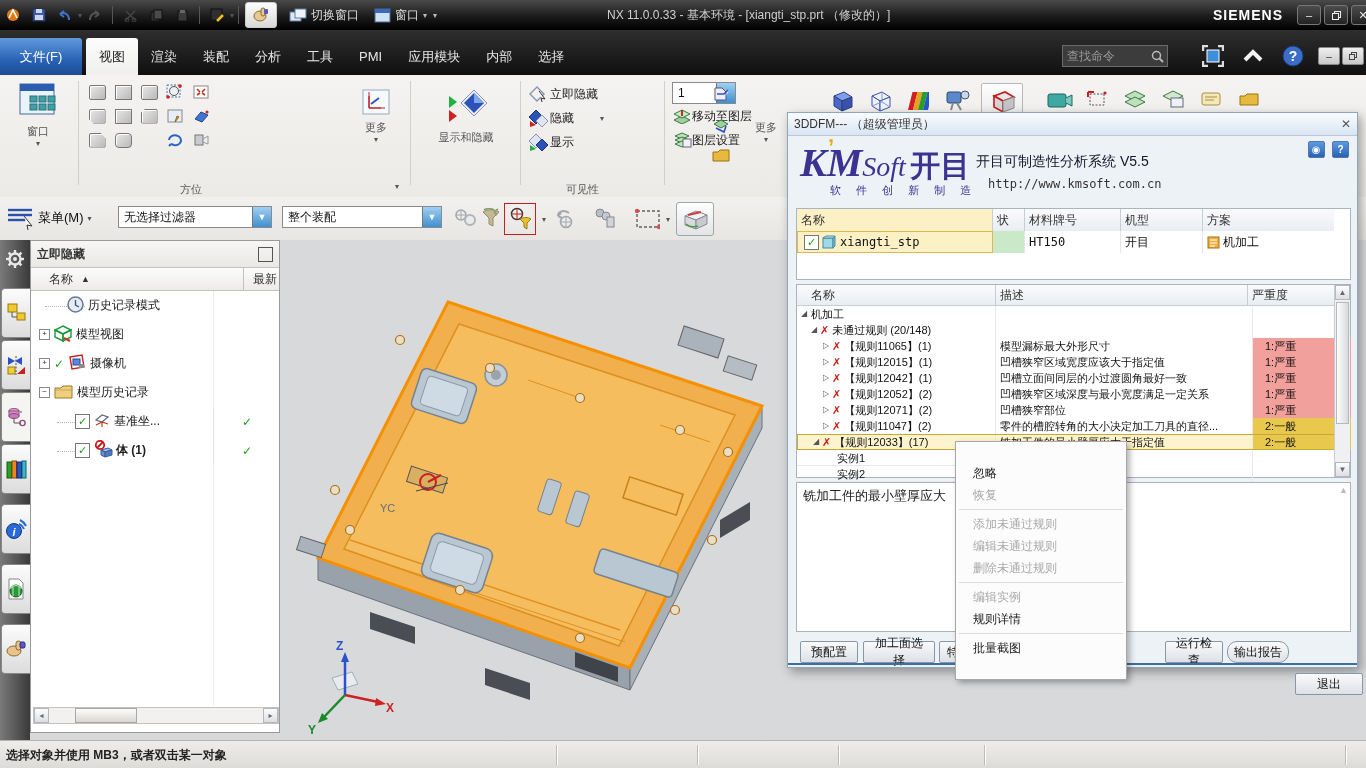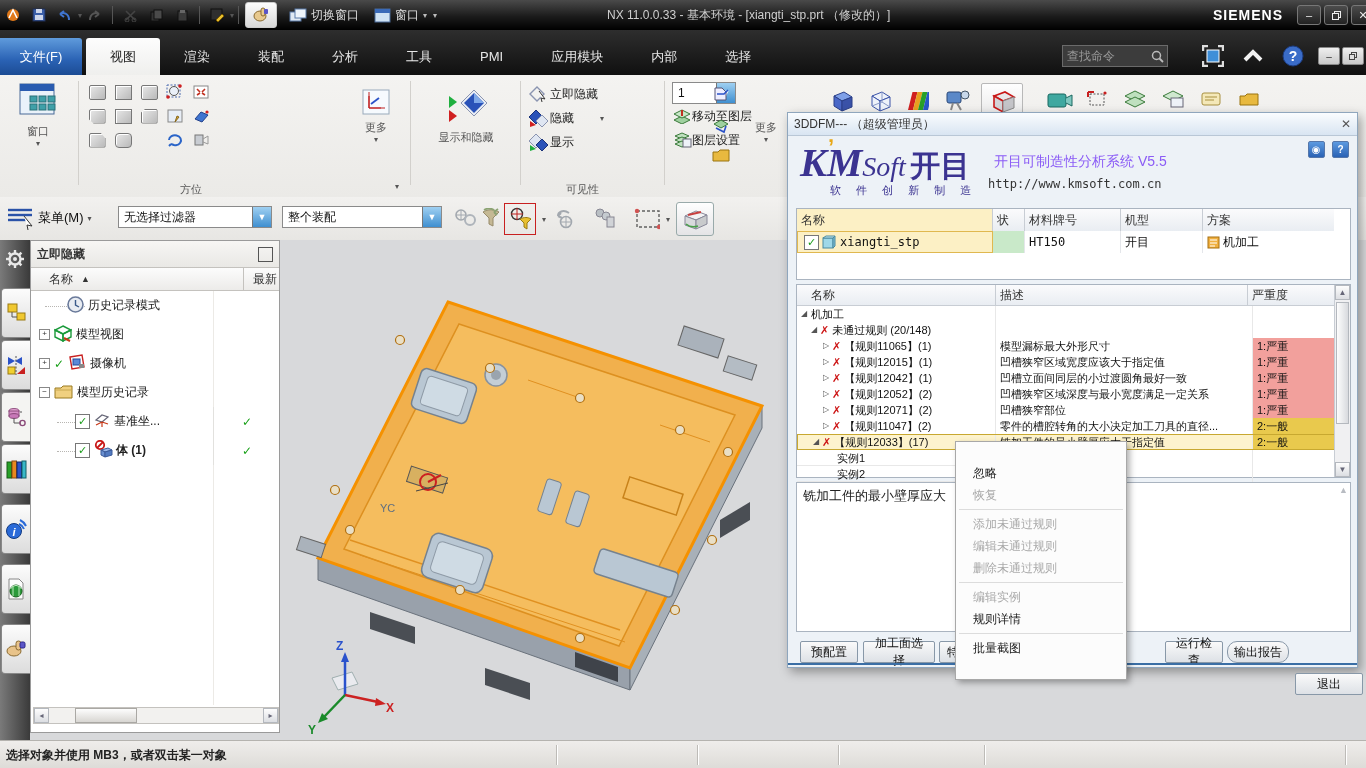--- a/index.html
+++ b/index.html
@@ -19,21 +19,21 @@
   .wbtn{width:22px;height:18px;border:1px solid #777;border-radius:3px;
     background:linear-gradient(#4c4c4c,#222);color:#eee;font-size:11px;
     display:inline-flex;align-items:center;justify-content:center;margin-left:3px;}
 
   
   .tabstrip{left:0;top:30px;width:1366px;height:45px;
     background:linear-gradient(#2e2e2e,#101010);}
   .filetab{left:0;top:38px;width:82px;height:37px;
     background:linear-gradient(#5f9bdc,#2a62b4 60%,#1c4c94);color:#fff;
     font-size:13px;display:flex;align-items:center;justify-content:center;border-top-right-radius:3px;}
-  .rtab{height:37px;padding:0 24px;color:#e6e6e6;font-size:13px;display:flex;align-items:center;}
+  .rtab{height:37px;padding:0 13px;color:#e6e6e6;font-size:13px;display:flex;align-items:center;}
   .rtab.active{background:linear-gradient(#fdfdfd,#efefed);color:#222;
     border-radius:3px 3px 0 0;}
   .findbox{width:96px;height:20px;background:#3c3c3c;border:1px solid #6a6a6a;
     color:#aaa;font-size:12px;padding:0 4px;}
   .findbox::placeholder{color:#999;}
   .gbtn{width:26px;height:24px;display:inline-flex;align-items:center;justify-content:center;}
   .wbtn2{width:20px;height:16px;border:1px solid #888;border-radius:2px;
     background:linear-gradient(#efefef,#c9c9c9);color:#333;font-size:10px;
     display:inline-flex;align-items:center;justify-content:center;margin-left:2px;}
 
@@ -107,21 +107,21 @@
     padding:0 4px;box-sizing:border-box;color:#333;}
   .pt-row>div{border-right:1px solid #e4e6ea;padding:0 4px;box-sizing:border-box;color:#111;}
   .cream{background:#fcf0c5 !important;}
   .rtable{left:8px;width:555px;background:#fff;border:1px solid #aab4c0;box-sizing:border-box;font-size:11px;}
   .rt-head{display:flex;height:20px;line-height:20px;
     background:linear-gradient(#fbfbfc,#e9edf2);border-bottom:1px solid #c8cdd4;color:#333;font-size:12px;}
   .rt-row{display:flex;height:16px;line-height:16px;color:#111;}
   .rt-name{width:198px;flex:none;display:flex;align-items:center;overflow:hidden;white-space:nowrap;}
   .rt-desc{width:252px;flex:none;border-left:1px solid #e8e8e8;padding-left:4px;
     overflow:hidden;white-space:nowrap;}
-  .rt-sev{width:86px;flex:none;border-left:1px solid #e8e8e8;padding-left:4px;}
+  .rt-sev{width:86px;flex:none;border-left:1px solid #e8e8e8;padding-left:12px;}
   .sev-red{background:#f2a09c;}
   .sev-yel{background:#e9c94d;}
   .selrow{background:#fdf3cd;}
   .xico{color:#cc1212;font-weight:bold;margin:0 3px 0 1px;font-size:11px;}
   .expg{width:10px;flex:none;font-size:8px;color:#555;text-align:center;}
   .vsb{width:15px;background:#f0f0f2;border-left:1px solid #c8cdd4;position:absolute;}
   .sbbtn{width:15px;height:15px;background:linear-gradient(#fdfdfd,#dcdee2);
     border:1px solid #b4b8be;box-sizing:border-box;font-size:8px;color:#667;
     display:flex;align-items:center;justify-content:center;}
   .dbtn{height:22px;background:linear-gradient(#fafafa,#dde1e6);border:1px solid #8898a8;
@@ -909,21 +909,21 @@
   <div style="position:absolute;right:8px;top:26px;">
     <span class="dsmall">◉</span>
     <span class="dsmall">?</span>
   </div>
 
   <div style="position:absolute;left:12px;top:26px;height:62px;">
     <span style="font-family:'Liberation Serif','DejaVu Serif',serif;font-style:italic;font-weight:bold;font-size:40px;color:#3b3391;">KM</span><span style="position:absolute;left:28px;top:-4px;color:#e8a818;font-size:22px;font-weight:bold;">ʼ</span><span style="font-family:'Liberation Serif','DejaVu Serif',serif;font-style:italic;font-size:28px;color:#3b3391;">Soft</span>
     <span style="font-size:30px;font-weight:bold;color:#3b3391;">开目</span>
     <div style="font-size:11px;letter-spacing:6px;color:#3b3391;margin-top:-4px;padding-left:30px;">软 件 创 新 制 造</div>
   </div>
-  <div style="position:absolute;left:206px;top:40px;font-size:14px;color:#8b5cf6;">开目可制造性分析系统 V5.5</div>
+  <div style="position:absolute;left:188px;top:40px;font-size:14px;color:#0f172a;">开目可制造性分析系统 V5.5</div>
   <div style="position:absolute;left:200px;top:64px;font-size:12px;color:#333;font-family:'DejaVu Sans Mono',monospace;">http://www.kmsoft.com.cn</div>
 
   <div class="ptable" style="top:95px;height:72px;position:absolute;">
     <div class="pt-head">
       <div class="cream" style="width:196px">名称</div>
       <div style="width:32px">状态</div>
       <div style="width:96px">材料牌号</div>
       <div style="width:82px">机型</div>
       <div style="width:131px;border-right:none">方案</div>
     </div>

